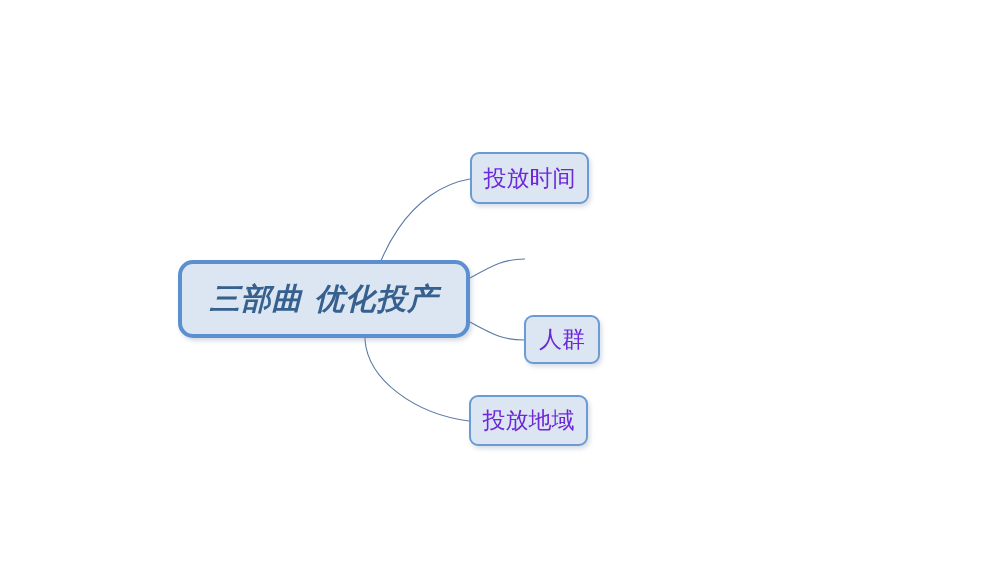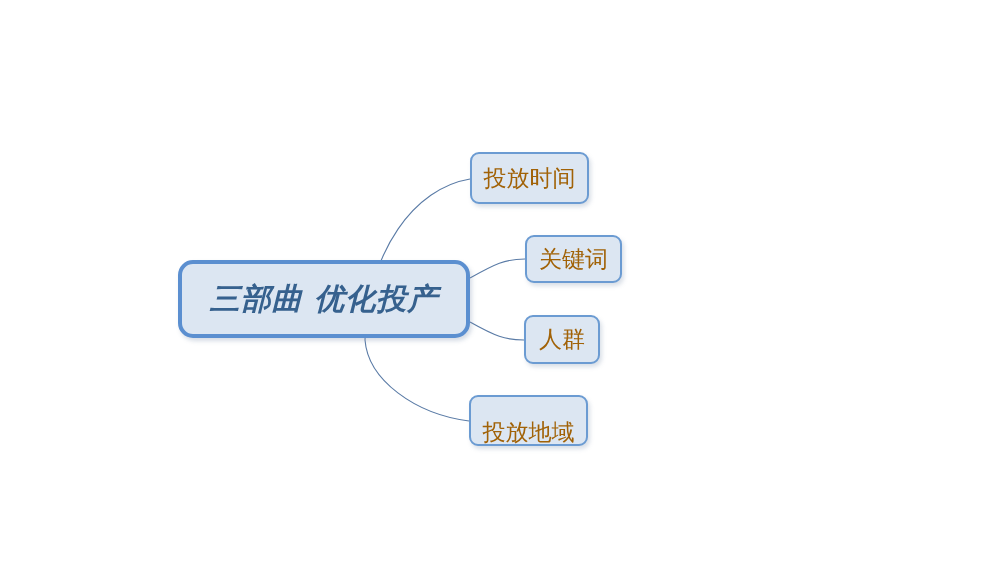--- a/index.html
+++ b/index.html
@@ -66,21 +66,21 @@
   .branch {
     background: #dce6f2;
     border: 2px solid #6b9bd2;
     border-radius: 9px;
     box-shadow: 2px 3px 4px rgba(120, 140, 170, 0.28);
   }
   .branch .node-label {
     font-size: 23px;
     font-weight: normal;
     font-style: normal;
-    color: #a16207;
+    color: #6d28d9;
     white-space: nowrap;
     line-height: 1;
   }
 
   #branch-node-0 {  
     left: 470px;
     top: 152px;
     width: 119px;
     height: 52px;
   }
@@ -94,21 +94,20 @@
     left: 524px;
     top: 315px;
     width: 76px;
     height: 49px;
   }
   #branch-node-3 {  
     left: 469px;
     top: 395px;
     width: 119px;
     height: 51px;
-    align-items: flex-end;
   }
 </style>
 </head>
 <body>
 
 <div id="canvas">
 
   <svg id="connector-layer" viewBox="0 0 1005 584" width="1005" height="584">
 
     <path d="M 365 340 C 368 250 415 188 470 179" fill="none" stroke="#5a7ba6" stroke-width="1.1"></path>
@@ -121,23 +120,20 @@
   </svg>
 
   <div class="node" id="root-node">
     <span class="node-label">三部曲 优化投产</span>
   </div>
 
   <div class="node branch" id="branch-node-0">
     <span class="node-label">投放时间</span>
   </div>
 
-  <div class="node branch" id="branch-node-1">
-    <span class="node-label">关键词</span>
-  </div>
 
   <div class="node branch" id="branch-node-2">
     <span class="node-label">人群</span>
   </div>
 
   <div class="node branch" id="branch-node-3">
     <span class="node-label">投放地域</span>
   </div>
 
 </div>

